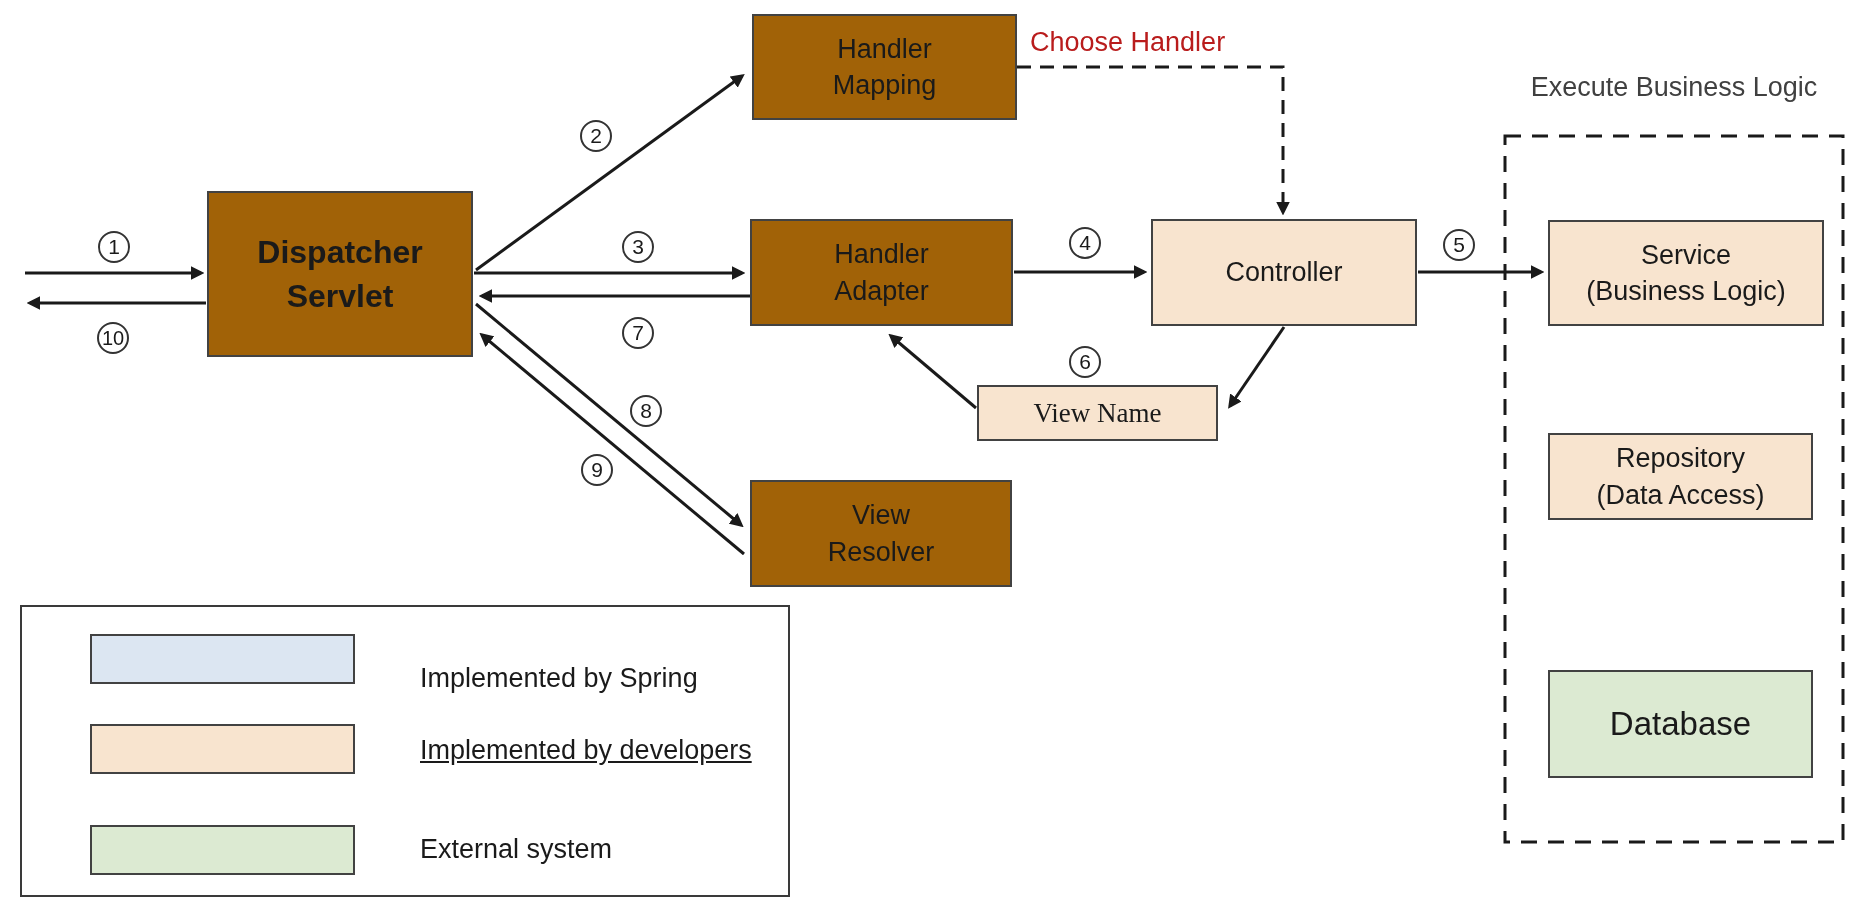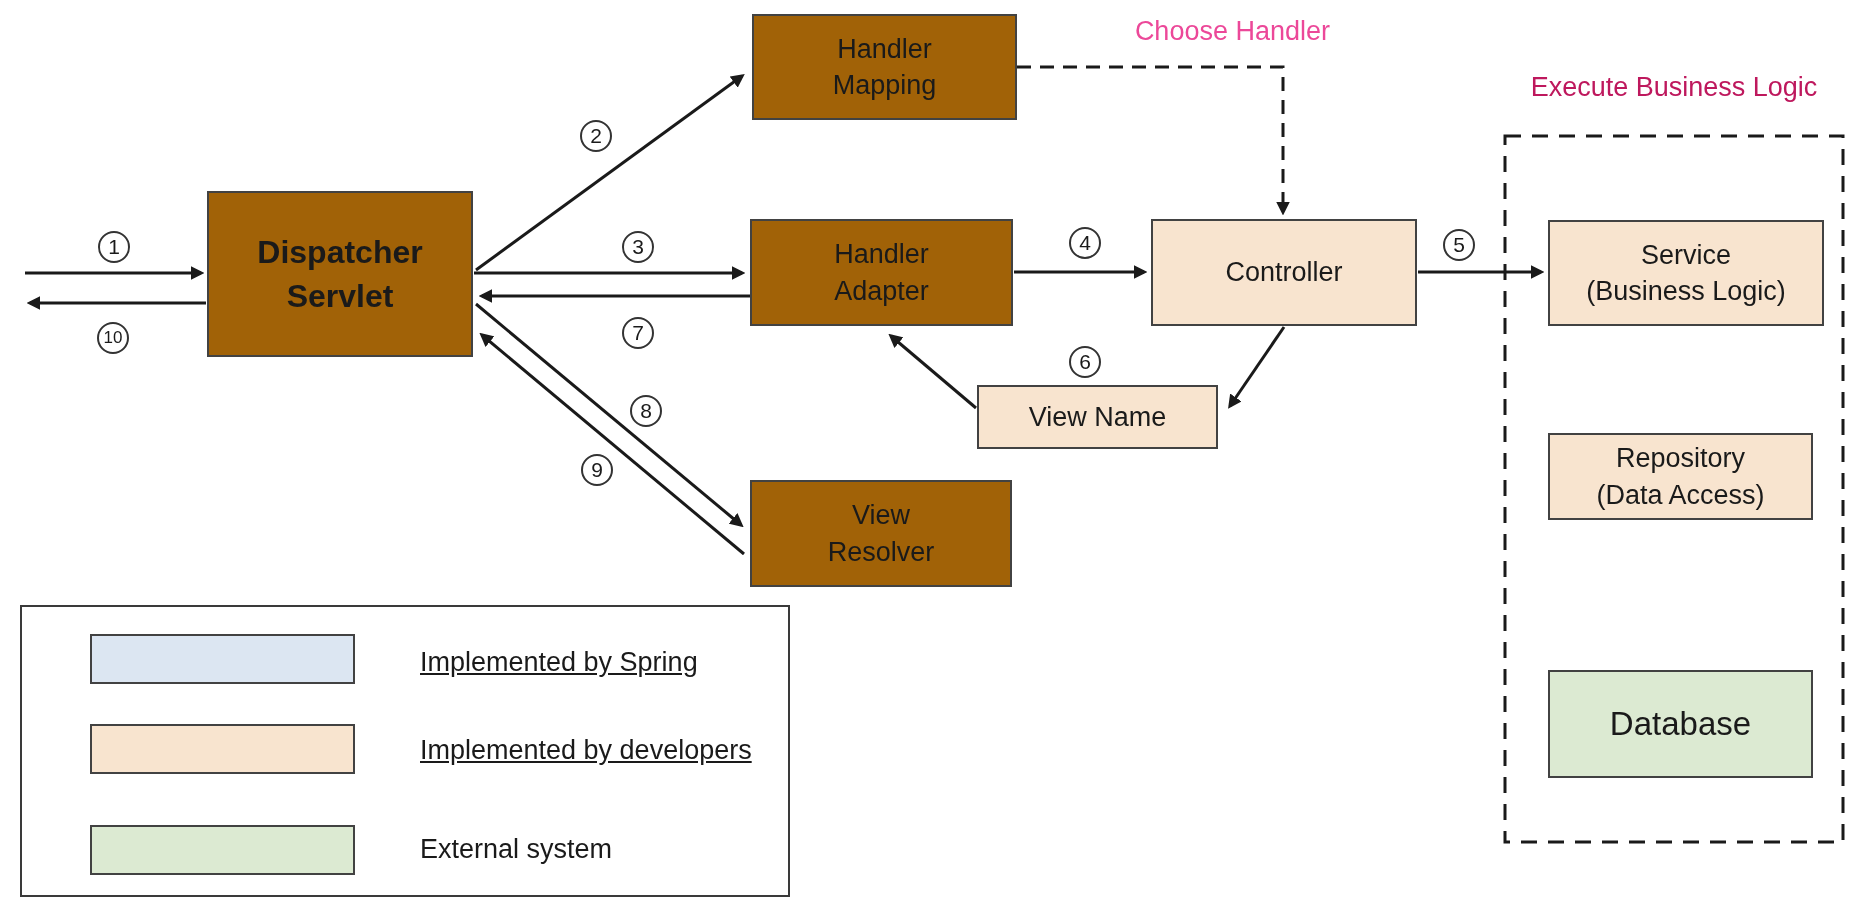--- a/index.html
+++ b/index.html
@@ -29,29 +29,30 @@
   .node.big-label{font-size:33px;}
   .step{
     position:absolute;
     width:32px;height:32px;
     border:2px solid #333333;border-radius:50%;
     background:#ffffff;
     box-sizing:border-box;
     display:flex;align-items:center;justify-content:center;
     font-size:21px;color:#1a1a1a;
   }
-  .step.wide{font-size:17px;}
+  .step.wide{font-size:20px;}
   .float-label{
     position:absolute;
-    font-size:27px;color:#ec4899;
-    text-align:right;
+    font-size:27px;color:#b91c1c;
+    text-align:left;
+    margin-top:11px;
   }
   .group-label{
     position:absolute;
-    font-size:27px;color:#be185d;
+    font-size:27px;color:#404040;
     text-align:center;
   }
   #legend{
     position:absolute;left:20px;top:605px;
     width:770px;height:292px;
     border:2px solid #3a3a3a;
     background:#ffffff;
     box-sizing:border-box;
   }
   .swatch{
@@ -99,40 +100,40 @@
 
   <div class="node spring title-node" style="left:207px;top:191px;width:266px;height:166px;">Dispatcher
 Servlet</div>
   <div class="node spring" style="left:752px;top:14px;width:265px;height:106px;">Handler
 Mapping</div>
   <div class="node spring" style="left:750px;top:219px;width:263px;height:107px;">Handler
 Adapter</div>
   <div class="node spring" style="left:750px;top:480px;width:262px;height:107px;">View
 Resolver</div>
   <div class="node dev" style="left:1151px;top:219px;width:266px;height:107px;">Controller</div>
-  <div class="node dev" style="left:977px;top:385px;width:241px;height:64px;">View Name</div>
+  <div class="node dev" style="left:977px;top:385px;width:241px;height:56px;font-family:Liberation Serif, serif;">View Name</div>
   <div class="node dev" style="left:1548px;top:220px;width:276px;height:106px;">Service
 (Business Logic)</div>
   <div class="node dev" style="left:1548px;top:433px;width:265px;height:87px;">Repository
 (Data Access)</div>
   <div class="node ext big-label" style="left:1548px;top:670px;width:265px;height:108px;">Database</div>
 
   <div class="step" style="left:98px;top:231px;">1</div>
   <div class="step" style="left:580px;top:120px;">2</div>
   <div class="step" style="left:622px;top:231px;">3</div>
   <div class="step" style="left:1069px;top:227px;">4</div>
   <div class="step" style="left:1443px;top:229px;">5</div>
   <div class="step" style="left:1069px;top:346px;">6</div>
   <div class="step" style="left:622px;top:317px;">7</div>
   <div class="step" style="left:630px;top:395px;">8</div>
   <div class="step" style="left:581px;top:454px;">9</div>
   <div class="step wide" style="left:97px;top:322px;">10</div>
 
   <div id="legend">
     <div class="swatch" style="left: 68px; top: 27px; background: rgb(220, 230, 242);"></div>
-    <div class="legend-label" style="top:40px;text-decoration:underline;">Implemented by Spring</div>
+    <div class="legend-label" style="top:56px;">Implemented by Spring</div>
     <div class="swatch" style="left: 68px; top: 117px; background: rgb(248, 228, 207);"></div>
     <div class="legend-label" style="top:128px;text-decoration:underline;">Implemented by developers</div>
     <div class="swatch" style="left: 68px; top: 218px; background: rgb(220, 234, 210);"></div>
     <div class="legend-label" style="top:227px;">External system</div>
   </div>
 
 </div>
 
 </body></html>

